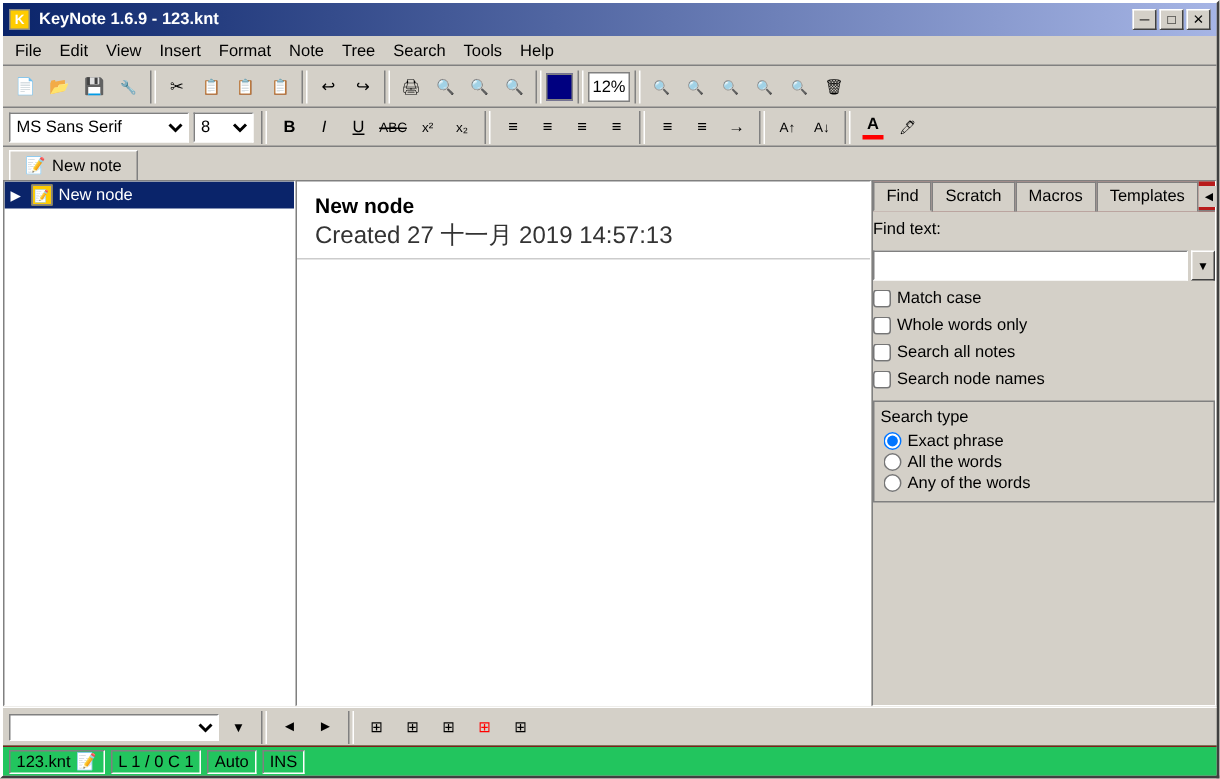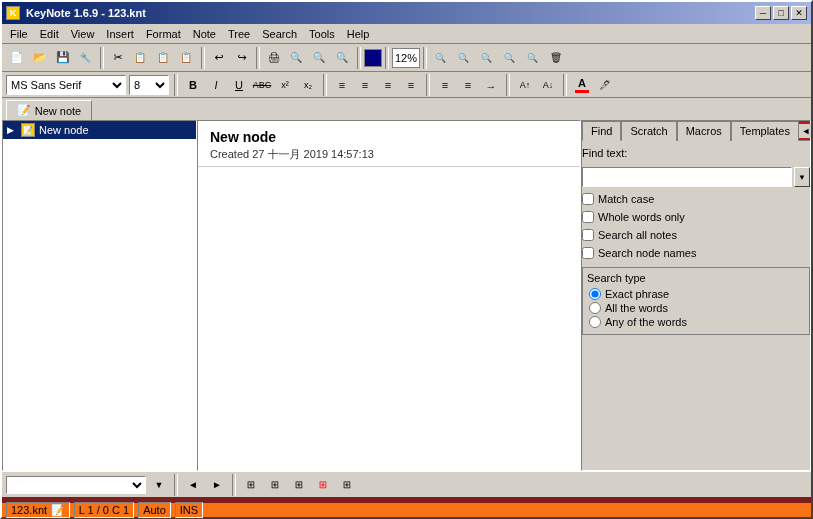--- a/index.html
+++ b/index.html
@@ -250,21 +250,21 @@
       flex-shrink: 0;
     }
 
     .node-title {
       font-size: 14px;
       font-weight: bold;
       margin-bottom: 2px;
     }
 
     .node-created {
-      font-size: 11px;
+      font-size: 16px;
       color: #333;
     }
 
     .editor-content {
       flex: 1;
       padding: 4px;
       overflow: auto;
     }
 
     
@@ -397,22 +397,22 @@
     }
 
     .radio-row input[type="radio"] {
       width: 12px;
       height: 12px;
     }
 
     
     .status-bar {
       height: 20px;
-      background: #f97316;
-      border-top: 6px solid #7f1d1d;
+      background: #22c55e;
+      border-top: 1px solid #7f1d1d;
       display: flex;
       align-items: center;
       padding: 0 4px;
       gap: 4px;
       flex-shrink: 0;
     }
 
     .status-segment {
       border: 1px solid;
       border-color: #808080 #ffffff #ffffff #808080;

